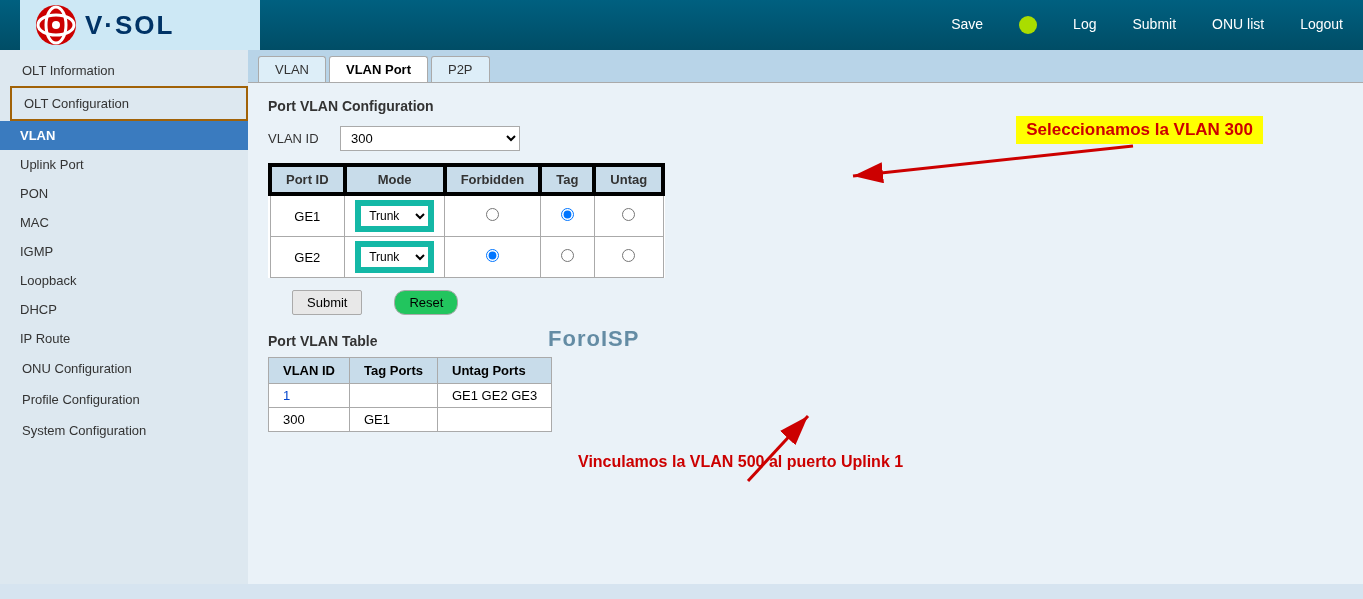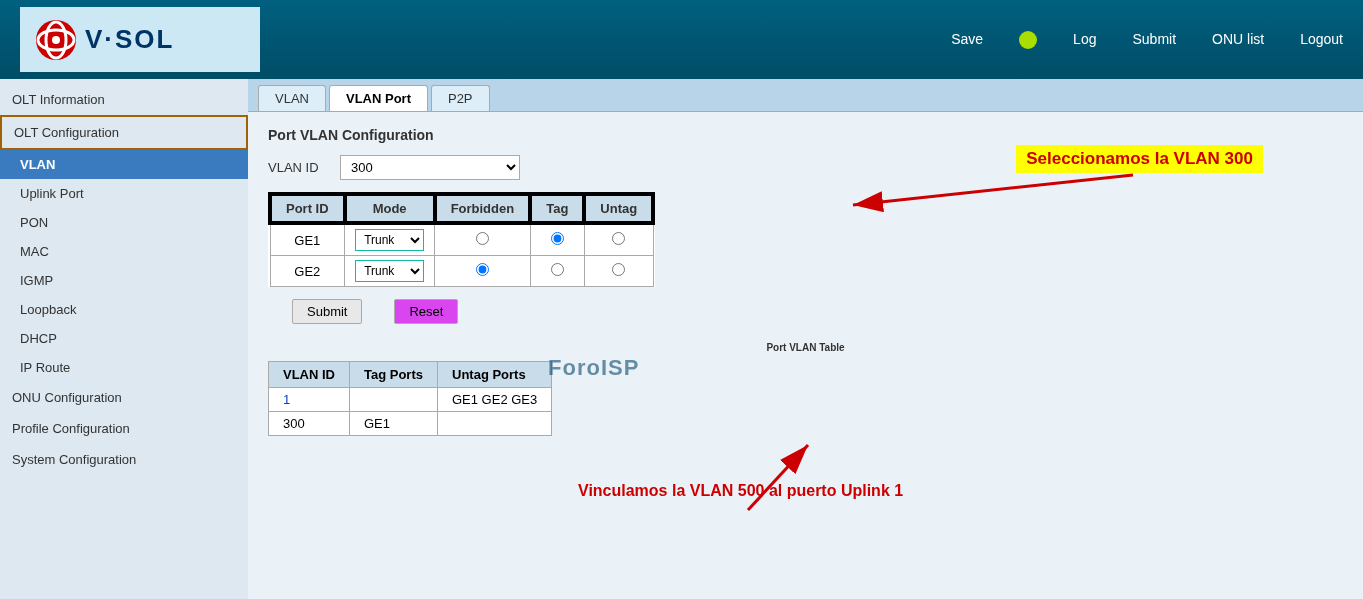--- a/index.html
+++ b/index.html
@@ -3,21 +3,21 @@
   <meta charset="utf-8">
   <style>
     * { box-sizing: border-box; margin: 0; padding: 0; }
     body { font-family: Arial, sans-serif; font-size: 13px; background: #d6e4f0; width: 1363px; min-height: 599px; }
 
     
     #header {
       display: flex;
       align-items: center;
       background: linear-gradient(to bottom, #006080, #004d66);
-      height: 79px;
+      height: 50px;
       padding: 0 20px;
     }
     #logo-area {
       background: #cde8f5;
       width: 240px;
       height: 65px;
       display: flex;
       align-items: center;
       padding: 0 15px;
       flex-shrink: 0;
@@ -59,20 +59,21 @@
       background: #dde8f0;
       flex-shrink: 0;
       padding-top: 5px;
     }
     .sidebar-section-header {
       padding: 8px 12px;
       font-size: 13px;
       color: #333;
       cursor: pointer;
       background: #dde8f0;
+      margin-left: 10px;
     }
     .sidebar-section-header.active-section {
       border: 2px solid #a16207;
       background: #dde8f0;
       font-weight: normal;
     }
     .sidebar-item {
       padding: 7px 16px 7px 20px;
       font-size: 13px;
       color: #333;
@@ -161,45 +162,44 @@
     .port-table td {
       border: 1px solid #aaa;
       padding: 4px 10px;
       text-align: center;
       font-size: 13px;
       background: #fff;
     }
     .port-table td select {
       padding: 2px 4px;
       font-size: 12px;
-      border: 1px solid #14b8a6;
+      border: 6px solid #14b8a6;
       background: #fff;
     }
     .port-table td input[type=radio] { cursor: pointer; }
 
     
     .btn-row { display: flex; gap: 8px; margin-bottom: 18px; }
     .btn {
       padding: 4px 14px;
       font-size: 13px;
       border: 1px solid #aaa;
       cursor: pointer;
       border-radius: 2px;
       margin-left: 24px;
     }
     .btn-submit { background: #e8e8e8; }
-    .btn-reset { background: #d946ef; }
+    .btn-reset { background: #22c55e; border-radius: 11px; }
 
     
     .vlan-table-title {
-      font-size: 10px;
+      font-size: 14px;
       font-weight: bold;
       color: #333;
       margin-bottom: 8px;
-      text-align: center;
     }
     .vlan-data-table {
       border-collapse: collapse;
       background: #fff;
     }
     .vlan-data-table th {
       background: #c8dcea;
       border: 1px solid #aaa;
       padding: 5px 14px;
       font-size: 13px;

